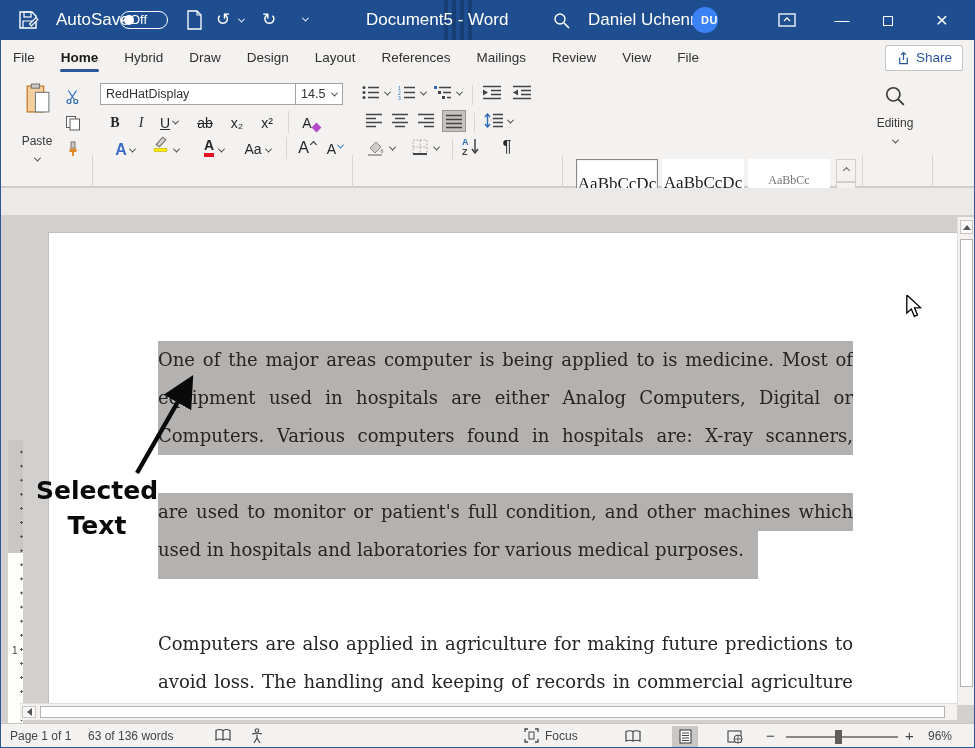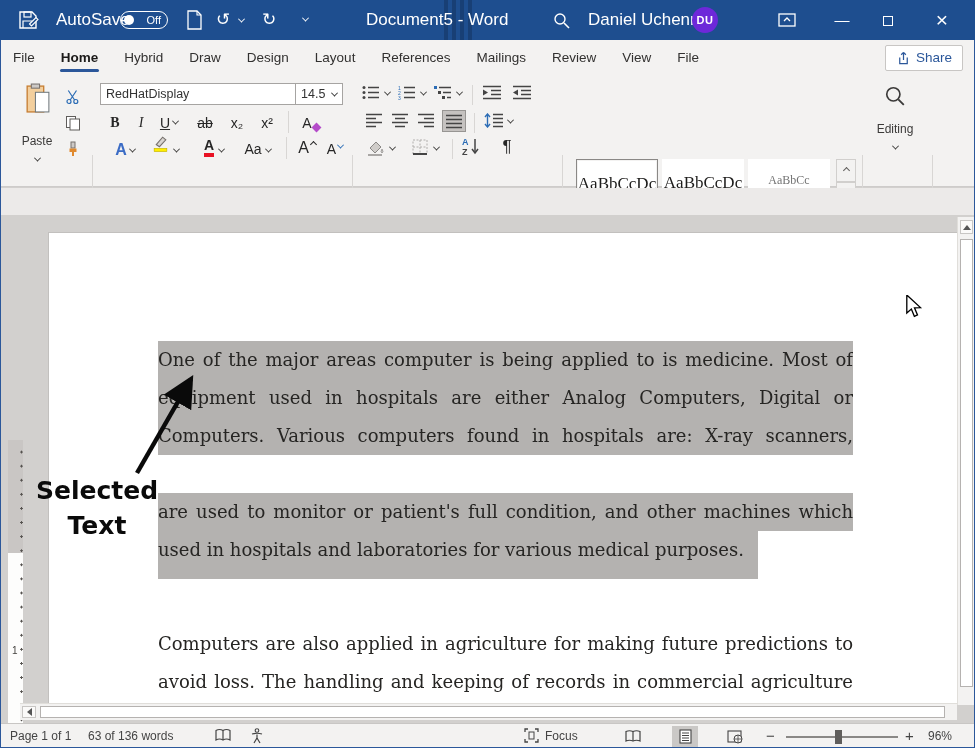--- a/index.html
+++ b/index.html
@@ -6,23 +6,23 @@
   html,body { width:975px; height:748px; overflow:hidden; }
   body { font-family:"Liberation Sans", sans-serif; position:relative; background:#d2d0ce; }
   .abs { position:absolute; }
 
   
   .titlebar { left:0; top:0; width:975px; height:40px; background:#1e4e8f; color:#fff; }
   .tb-deco { top:0; height:40px; width:4px; background:rgba(0,0,0,.18); }
   .tb-text { font-size:17px; line-height:40px; white-space:nowrap; }
   .toggle { left:120px; top:11px; width:48px; height:18px; border:1.5px solid #fff; border-radius:10px; }
   .toggle .knob { position:absolute; left:3px; top:2.5px; width:10px; height:10px; border-radius:50%; background:#fff; }
-  .toggle .tstate { position:absolute; right:6px; top:1px; font-size:11px; line-height:14px; color:#fff; }
-  .avatar { left:692px; top:7px; width:26px; height:26px; border-radius:50%; background:#6d28d9; color:#fff;
-            font-size:11px; font-weight:bold; text-align:center; line-height:26px; letter-spacing:.5px; }
+  .toggle .tstate { position:absolute; right:20px; top:1px; font-size:13px; line-height:14px; color:#fff; }
+  .avatar { left:692px; top:7px; width:26px; height:26px; border-radius:50%; background:#3b82f6; color:#fff;
+            font-size:11px; font-weight:bold; text-align:right; line-height:26px; letter-spacing:.5px; }
   .winbtn { top:0; width:44px; height:40px; text-align:center; line-height:40px; color:#fff; font-size:15px; cursor:default; }
   .maxbox { display:inline-block; width:10px; height:10px; border:1.2px solid #fff; vertical-align:middle; }
   .glyphbtn { color:#fff; font-size:17px; line-height:40px; }
 
   
   .menurow { left:0; top:40px; width:975px; height:35px; background:#f3f2f1; display:flex; align-items:center; }
   .tab { padding:0 13px; font-size:13.5px; color:#323130; height:35px; line-height:35px; position:relative; }
   .tab.active { font-weight:bold; color:#1b1a19; }
   .tab.active::after { content:""; position:absolute; left:12px; right:12px; bottom:3px; height:3px; background:#2b579a; border-radius:2px; }
   .sharebtn { right:12px; top:45px; height:26px; padding:0 10px; border:1px solid #c8c6c4; border-radius:2px;
@@ -386,21 +386,21 @@
     </div>
   <div class="abs glabel" style="left:570px;width:290px">Styles</div>
   <div class="abs dlg" style="left:842px">↘</div>
   <div class="abs gsep" style="left:862px"></div>
 
   <div class="abs" style="left:870px;top:10px;width:50px;text-align:center">
     <svg width="22" height="22" viewBox="0 0 20 20">
         <circle cx="8.5" cy="8.5" r="6" fill="none" stroke="#3b3a39" stroke-width="1.5"></circle>
         <path d="M13 13 L18 18" stroke="#3b3a39" stroke-width="1.7"></path>
       </svg>
-    <div style="font-size:12px;color:#3b3a39;margin-top:11px">Editing</div>
+    <div style="font-size:12px;color:#3b3a39;margin-top:5px">Editing</div>
     <span class="cv" style="color:#3b3a39"></span>
   </div>
   <div class="abs gsep" style="left:932px"></div>
   <span class="abs cv up" style="left:951px;top:172px;color:#605e5c"></span>
 </div>
 
 <div class="abs rulerband">
   <div class="abs tabsel">
       <span class="L"></span>
     </div>

